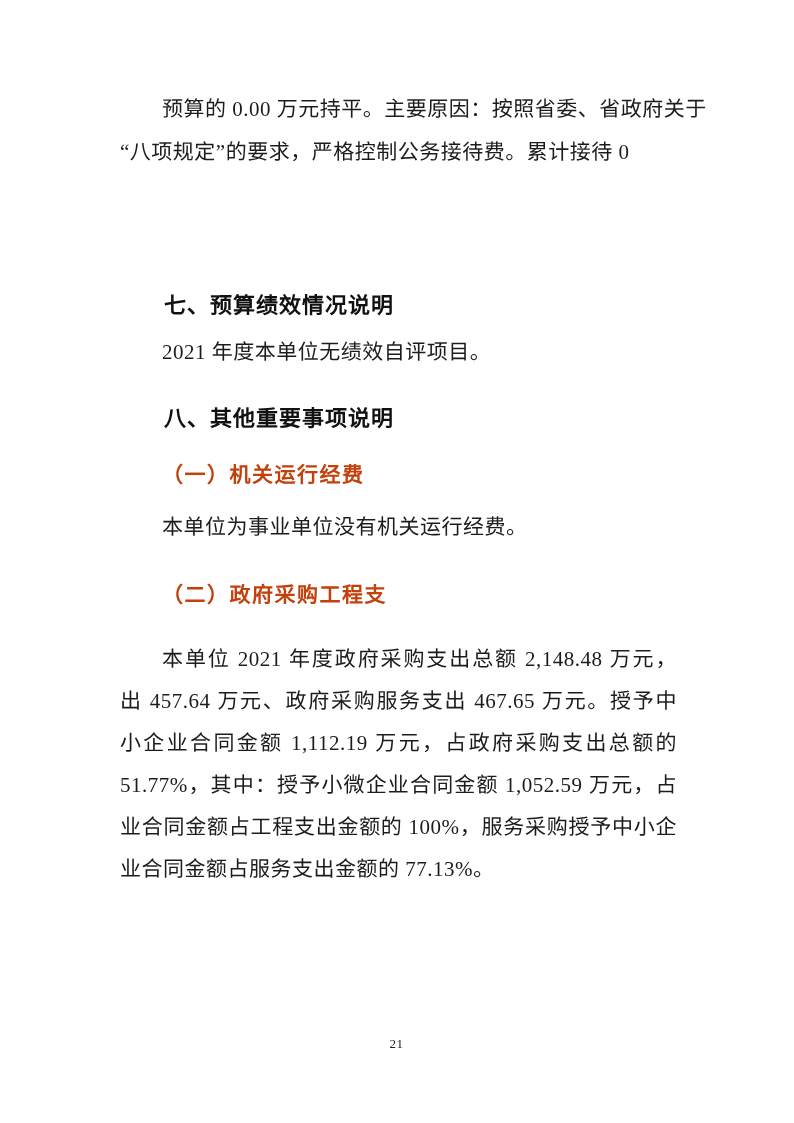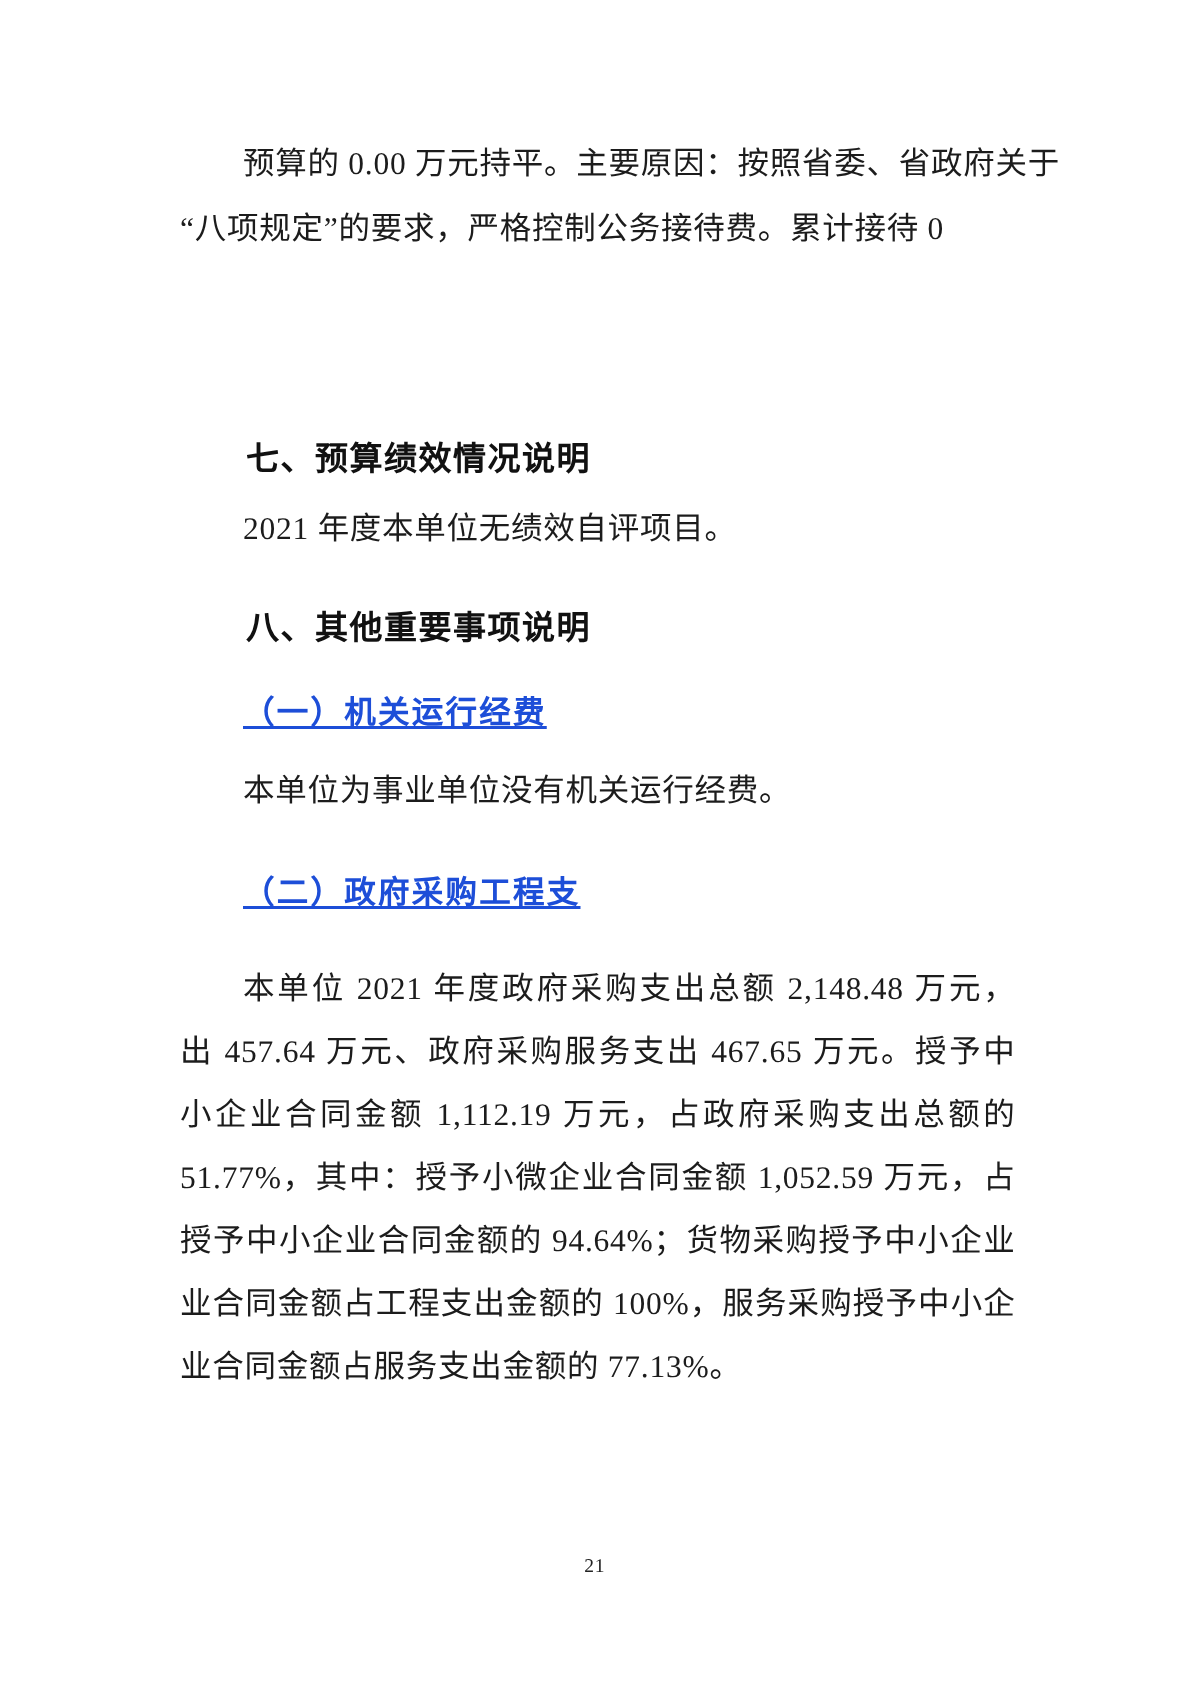--- a/index.html
+++ b/index.html
@@ -58,22 +58,21 @@
     position: absolute;
     left: 120px;
     width: 557px;
     margin: 0;
     font-family: "Liberation Serif", "DejaVu Serif", serif;
     font-weight: 700;
     font-size: 21px;
     line-height: 28px;
     letter-spacing: 1.5px;
     text-indent: 2em;
-    color: #1d4ed8;
-    text-decoration: underline;
+    color: #c2410c;
   }
   .page-number {
     position: absolute;
     left: 0;
     top: 1036px;
     width: 793px;
     text-align: center;
     font-size: 13px;
     letter-spacing: 0.5px;
     font-family: "Liberation Serif", "DejaVu Serif", serif;
@@ -100,20 +99,19 @@
 
   <div class="para single" style="top:506px">本单位为事业单位没有机关运行经费。</div>
 
   <h3 class="h-kai" style="top:581px">（二）政府采购工程支</h3>
 
   <div class="para" style="top:638px">
       <div class="line">本单位 2021 年度政府采购支出总额 2,148.48 万元，</div>
       <div class="line">出 457.64 万元、政府采购服务支出 467.65 万元。授予中</div>
       <div class="line">小企业合同金额 1,112.19 万元，占政府采购支出总额的</div>
       <div class="line">51.77%，其中：授予小微企业合同金额 1,052.59 万元，占</div>
-      <div class="line">授予中小企业合同金额的 94.64%；货物采购授予中小企业</div>
       <div class="line">业合同金额占工程支出金额的 100%，服务采购授予中小企</div>
       <div class="line">业合同金额占服务支出金额的 77.13%。</div>
     </div>
 
   <div class="page-number">21</div>
 
 </div>
 
 </body></html>

